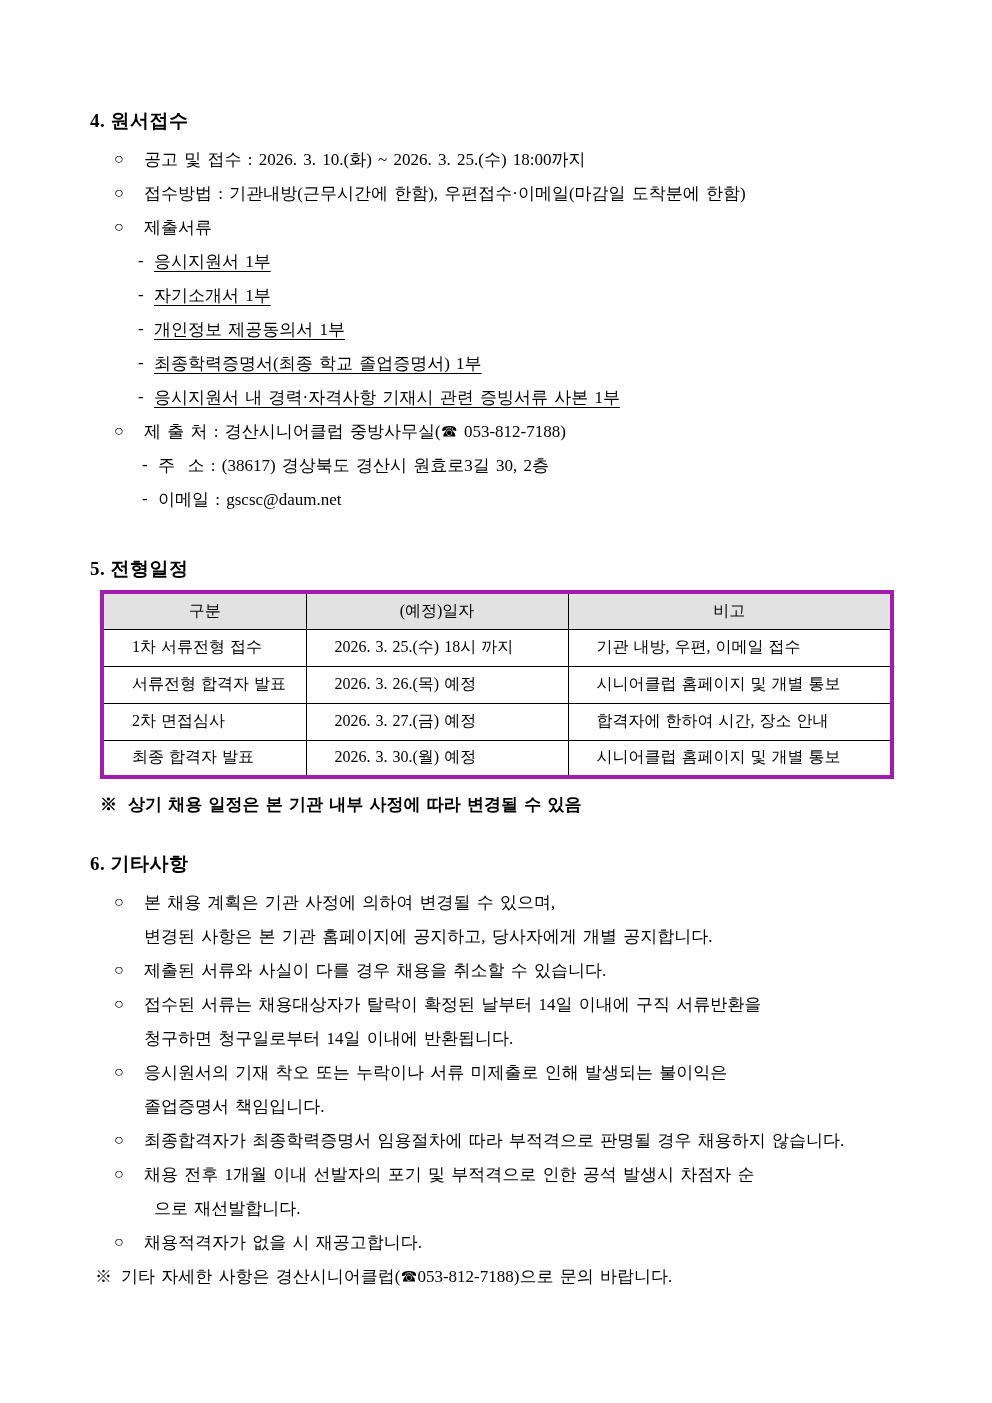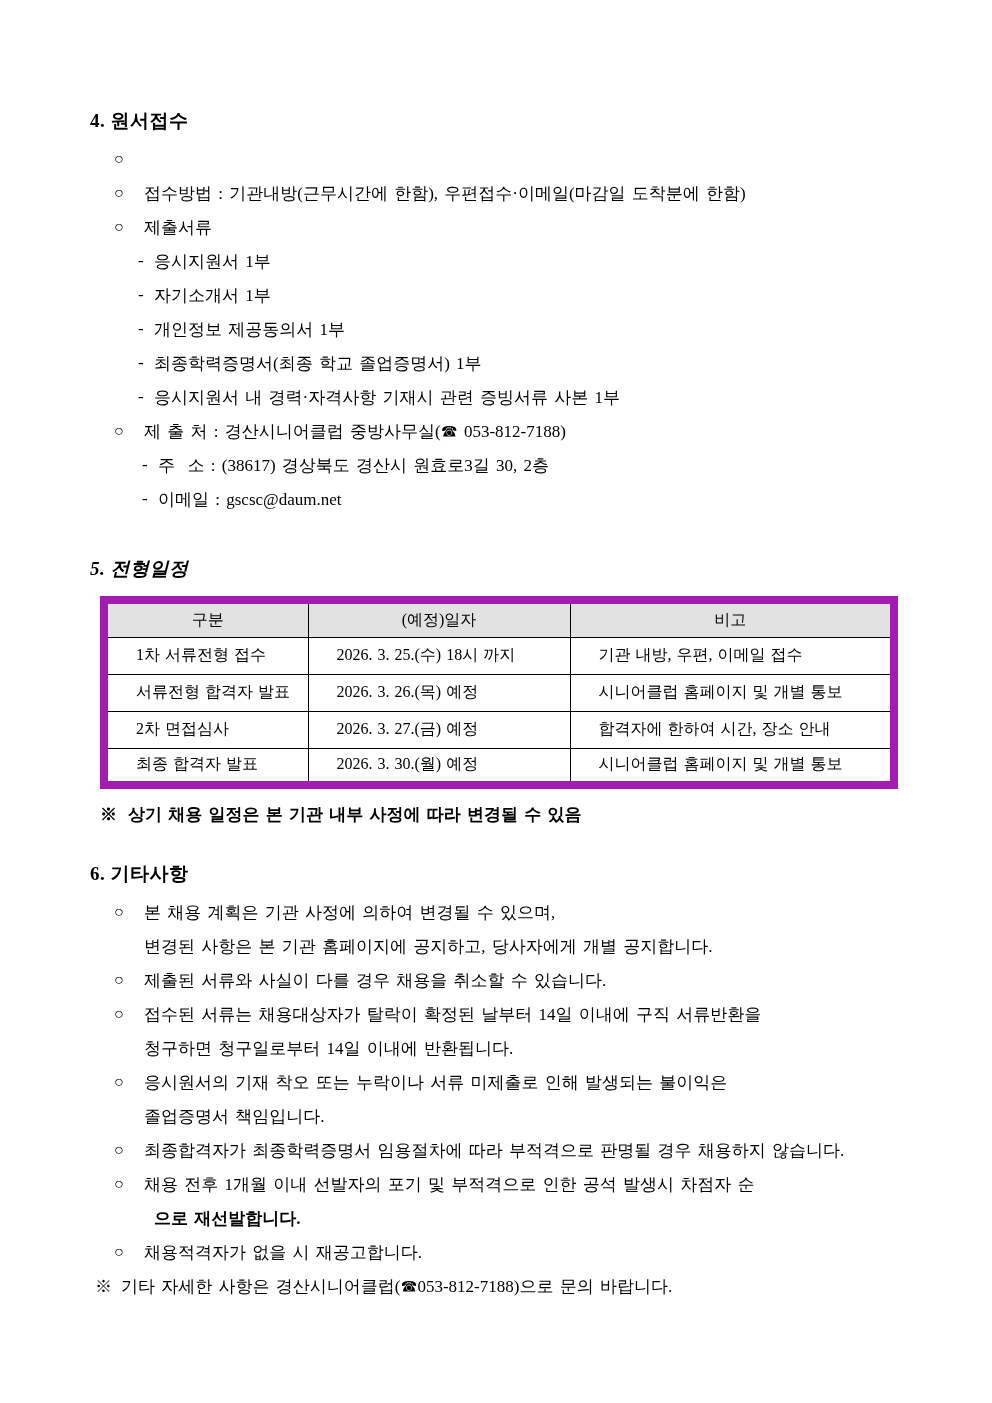--- a/index.html
+++ b/index.html
@@ -42,32 +42,32 @@
     box-sizing: content-box;
     font-size: 16px;
   }
   .dash-m {
     width: 16px;
     padding-left: 48px;
     box-sizing: content-box;
   }
   .sub .dash-m { padding-left: 52px; }
   .cont { padding-left: 54px; }
-  .cont-extra { padding-left: 64px; font-weight: bold; }
-  .u { text-underline-offset: 4px; }
+  .cont-extra { padding-left: 64px; }
+  .u { text-decoration: underline; text-underline-offset: 4px; }
 
   
   .sec5 { margin-top: 40px; }
-  .sec5 h2.sec-title { margin-bottom: 14px; font-style: italic; }
+  .sec5 h2.sec-title { margin-bottom: 8px; }
   table.sched {
     border-collapse: collapse;
     margin-left: 10px;
     width: 790px;
     table-layout: fixed;
-    border: 8px solid #a21caf;
+    border: 4px solid #a21caf;
     font-size: 16px;
   }
   table.sched th, table.sched td {
     border: 1px solid #000;
     height: 37px;
     vertical-align: middle;
     font-weight: normal;
     word-spacing: 1px;
   }
   table.sched th {
@@ -94,20 +94,21 @@
 </head>
 <body>
 
 <div class="page">
 
   <section>
     <h2 class="sec-title">4. 원서접수</h2>
 
     <div class="line">
       <span class="marker circle-m">○</span>
+      <span class="txt">공고 및 접수 : 2026. 3. 10.(화) ~ 2026. 3. 25.(수) 18:00까지</span>
     </div>
     <div class="line">
       <span class="marker circle-m">○</span>
       <span class="txt">접수방법 : 기관내방(근무시간에 한함), 우편접수·이메일(마감일 도착분에 한함)</span>
     </div>
     <div class="line">
       <span class="marker circle-m">○</span>
       <span class="txt">제출서류</span>
     </div>
 

